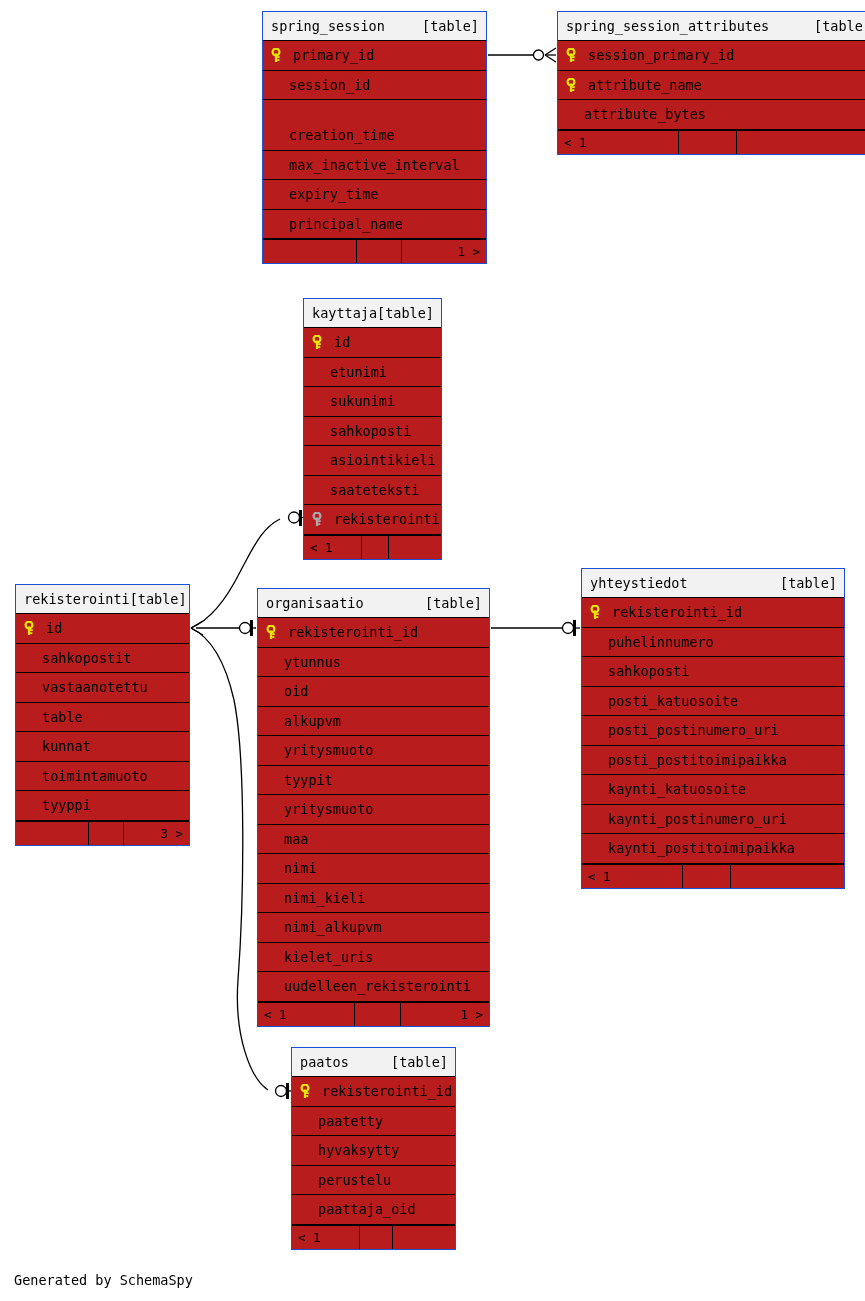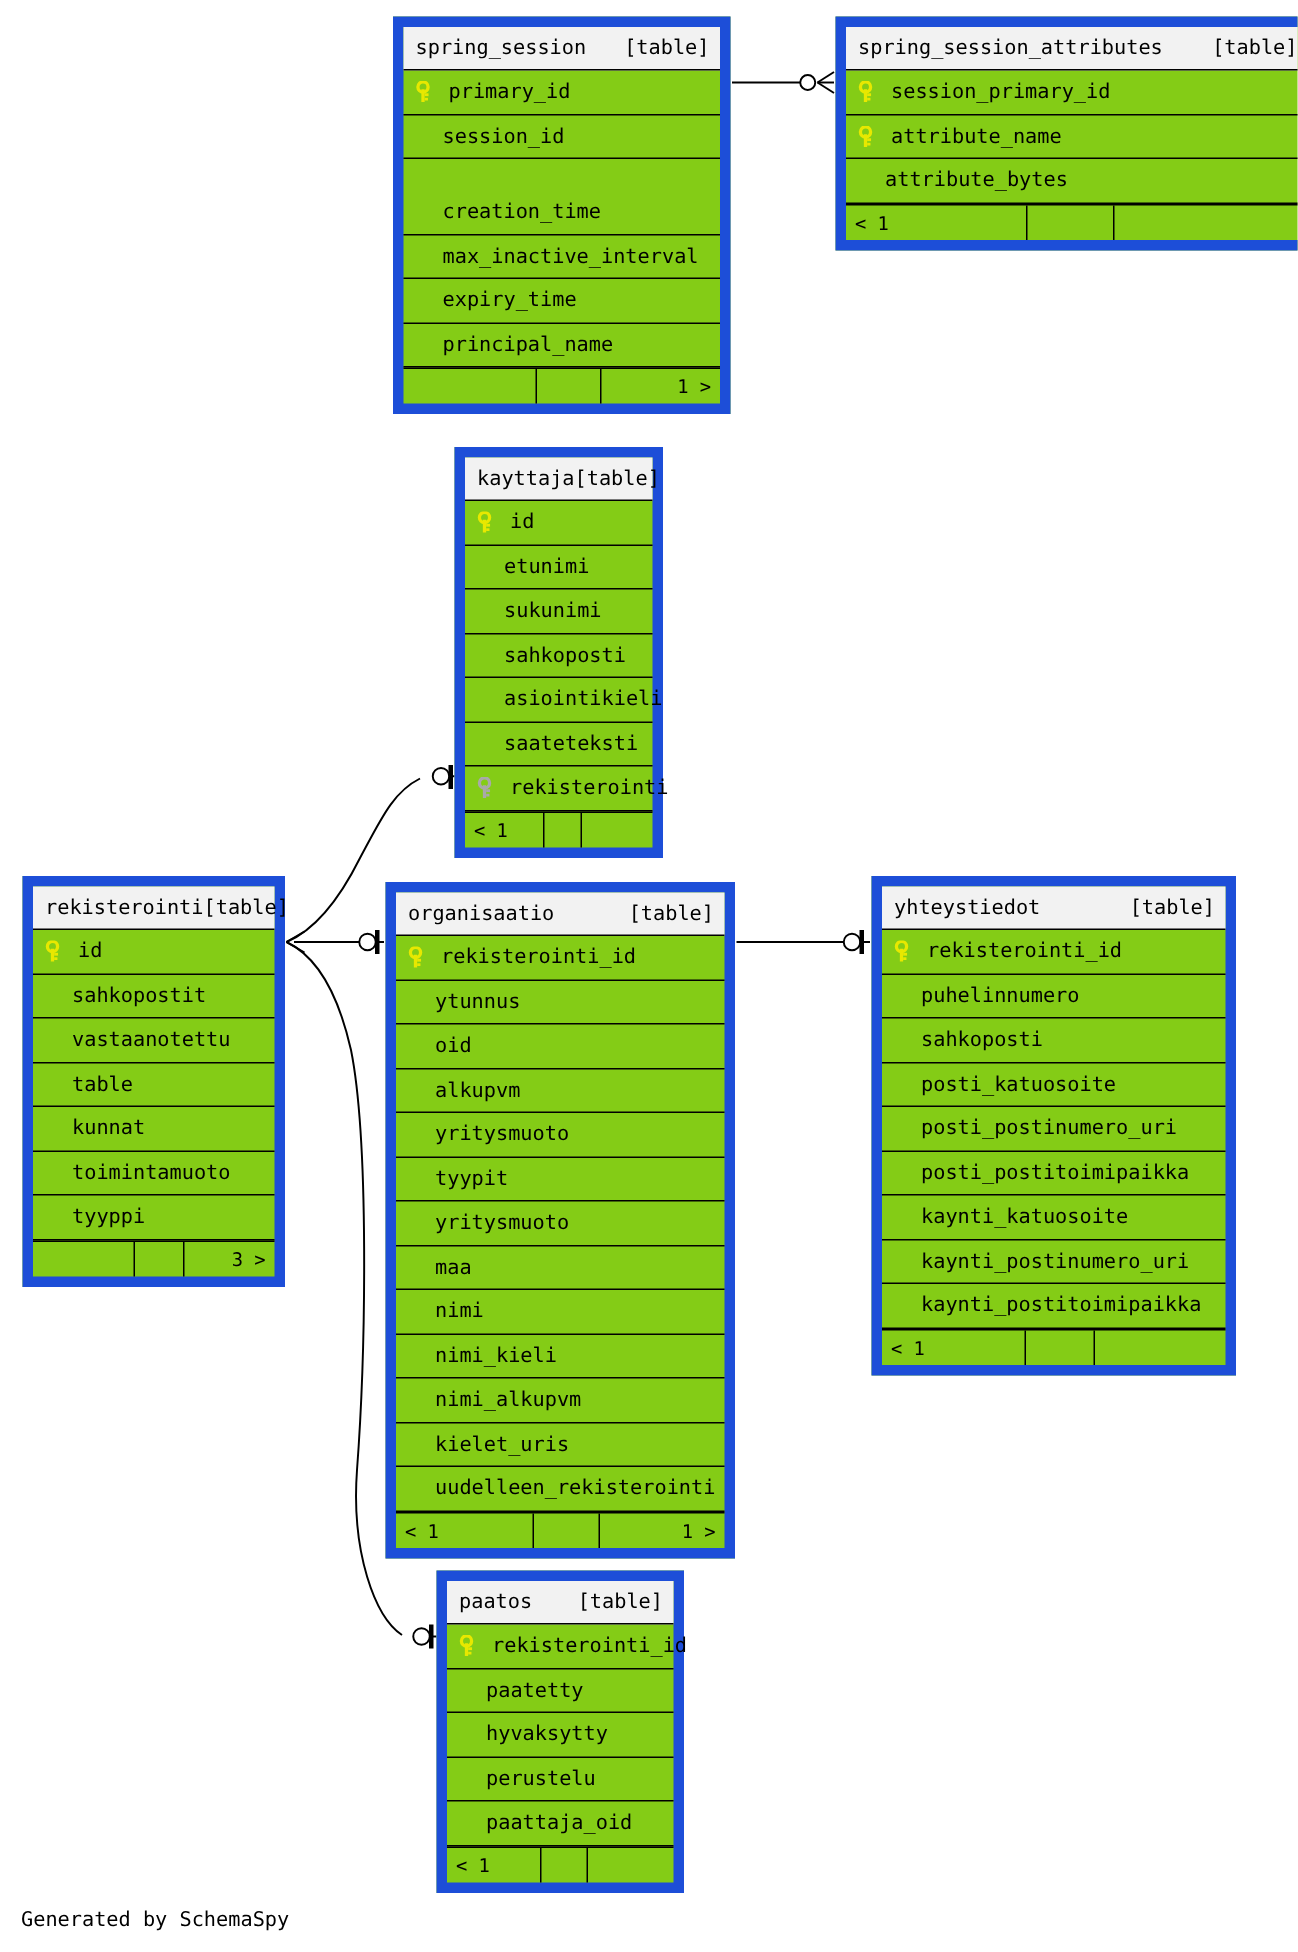--- a/index.html
+++ b/index.html
@@ -10,22 +10,22 @@
     width: 865px; height: 1301px;
     position: relative;
     font-family: "DejaVu Sans Mono", "Liberation Mono", monospace;
     overflow: hidden;
   }
   #canvas { position: absolute; left: 0; top: 0; width: 865px; height: 1301px; }
   svg.edges { position: absolute; left: 0; top: 0; width: 865px; height: 1301px; pointer-events: none; }
 
   .table-box {
     position: absolute;
-    border: 7px solid #1d4ed8;
-    background: #84cc16;
+    border: 1px solid #1d4ed8;
+    background: #b91c1c;
     box-sizing: border-box;
     z-index: 2;
   }
   .tbl-header {
     display: flex;
     align-items: center;
     justify-content: space-between;
     background: #f2f2f2;
     border-bottom: 1px solid #000000;
     box-sizing: border-box;
@@ -370,21 +370,21 @@
         </div>
         <div class="tbl-row" style="padding-left:26px;">
           <span>uudelleen_rekisterointi</span>
         </div>
         <div class="tbl-footer">
           <div class="fcell left" style="width:97px">&lt; 1</div>
           <div class="fcell mid" style="width:46px"></div>
           <div class="fcell right" style="width:88px">1 &gt;</div>
         </div>
       </div>
-      <div class="table-box" style="left: 581px; top: 584px; width: 243px;">
+      <div class="table-box" style="left: 581px; top: 568px; width: 264px;">
         <div class="tbl-header">
           <span class="tname">yhteystiedot</span>
           <span class="ttype">[table]</span>
         </div>
         <div class="tbl-row">
           <span class="keyslot">
             <span class="key-icon">
               <svg width="14" height="15" viewBox="0 0 14 15" xmlns="http://www.w3.org/2000/svg">
                 <circle cx="5" cy="4" r="3.4" fill="none" stroke="#e8e800" stroke-width="2.2"></circle>
                 <rect x="3.9" y="5.5" width="2.2" height="8.5" fill="#e8e800"></rect>

